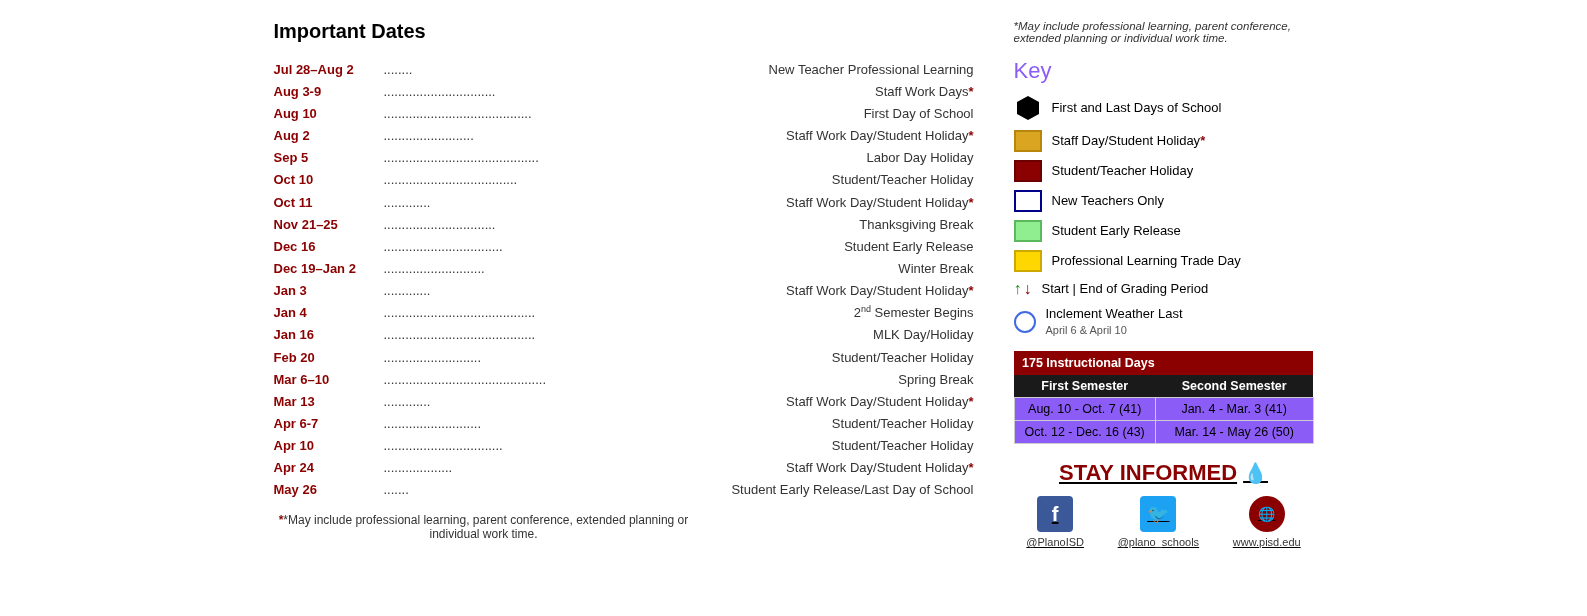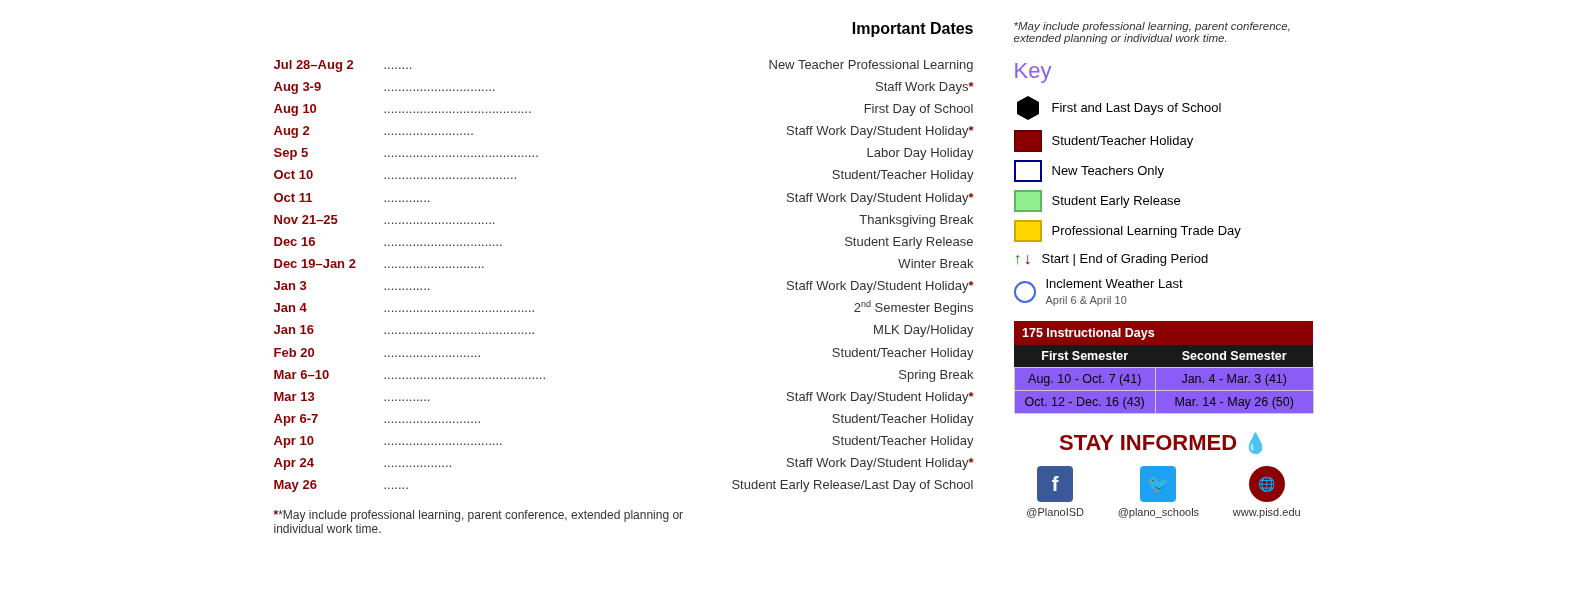--- a/index.html
+++ b/index.html
@@ -22,23 +22,23 @@
     }
     .left-column {
       flex: 1;
       min-width: 400px;
     }
     .right-column {
       width: 300px;
       flex-shrink: 0;
     }
     .section-title {
-      font-size: 16px;
-      font-weight: bold;
-      text-align: right;
+      font-size: 20px;
+      font-weight: bold;
+      text-align: left;
       margin-bottom: 16px;
       color: #000;
     }
     .date-list {
       list-style: none;
       font-size: 13px;
       line-height: 1.7;
     }
     .date-list li {
       display: flex;
@@ -62,20 +62,21 @@
     }
     .asterisk {
       color: #8B0000;
       font-weight: bold;
     }
     .footnote {
       font-size: 12px;
       color: #333;
       margin-top: 12px;
       max-width: 420px;
+      text-align: center;
     }
     .footnote .asterisk {
       color: #8B0000;
     }
     
     .disclaimer {
       font-size: 11.5px;
       color: #333;
       margin-bottom: 14px;
       font-style: italic;
@@ -175,20 +176,21 @@
       background: #8b5cf6;
       color: #000;
       text-align: center;
       padding: 4px 8px;
       border: 1px solid #ccc;
     }
     
     .stay-informed {
       margin-top: 16px;
       text-align: right;
+      text-decoration: underline;
     }
     .stay-title {
       font-size: 22px;
       font-weight: bold;
       color: #8B0000;
       display: flex;
       align-items: center;
       justify-content: center;
       gap: 6px;
       margin-bottom: 10px;
@@ -384,20 +386,26 @@
 
       <li class="key-item">
         <div class="hexagon">
           <svg viewBox="0 0 28 28">
             <polygon points="14,2 25,8 25,20 14,26 3,20 3,8" fill="#000"></polygon>
           </svg>
         </div>
         <span class="key-label">First and Last Days of School</span>
       </li>
 
+      <li class="key-item">
+        <div class="key-swatch swatch-gold"></div>
+        <span class="key-label">
+          <span>Staff Day/Student Holiday</span><span class="asterisk">*</span>
+        </span>
+      </li>
 
       <li class="key-item">
         <div class="key-swatch swatch-dark-red"></div>
         <span class="key-label">Student/Teacher Holiday</span>
       </li>
 
       <li class="key-item">
         <div class="key-swatch swatch-blue-outline"></div>
         <span class="key-label">New Teachers Only</span>
       </li>

